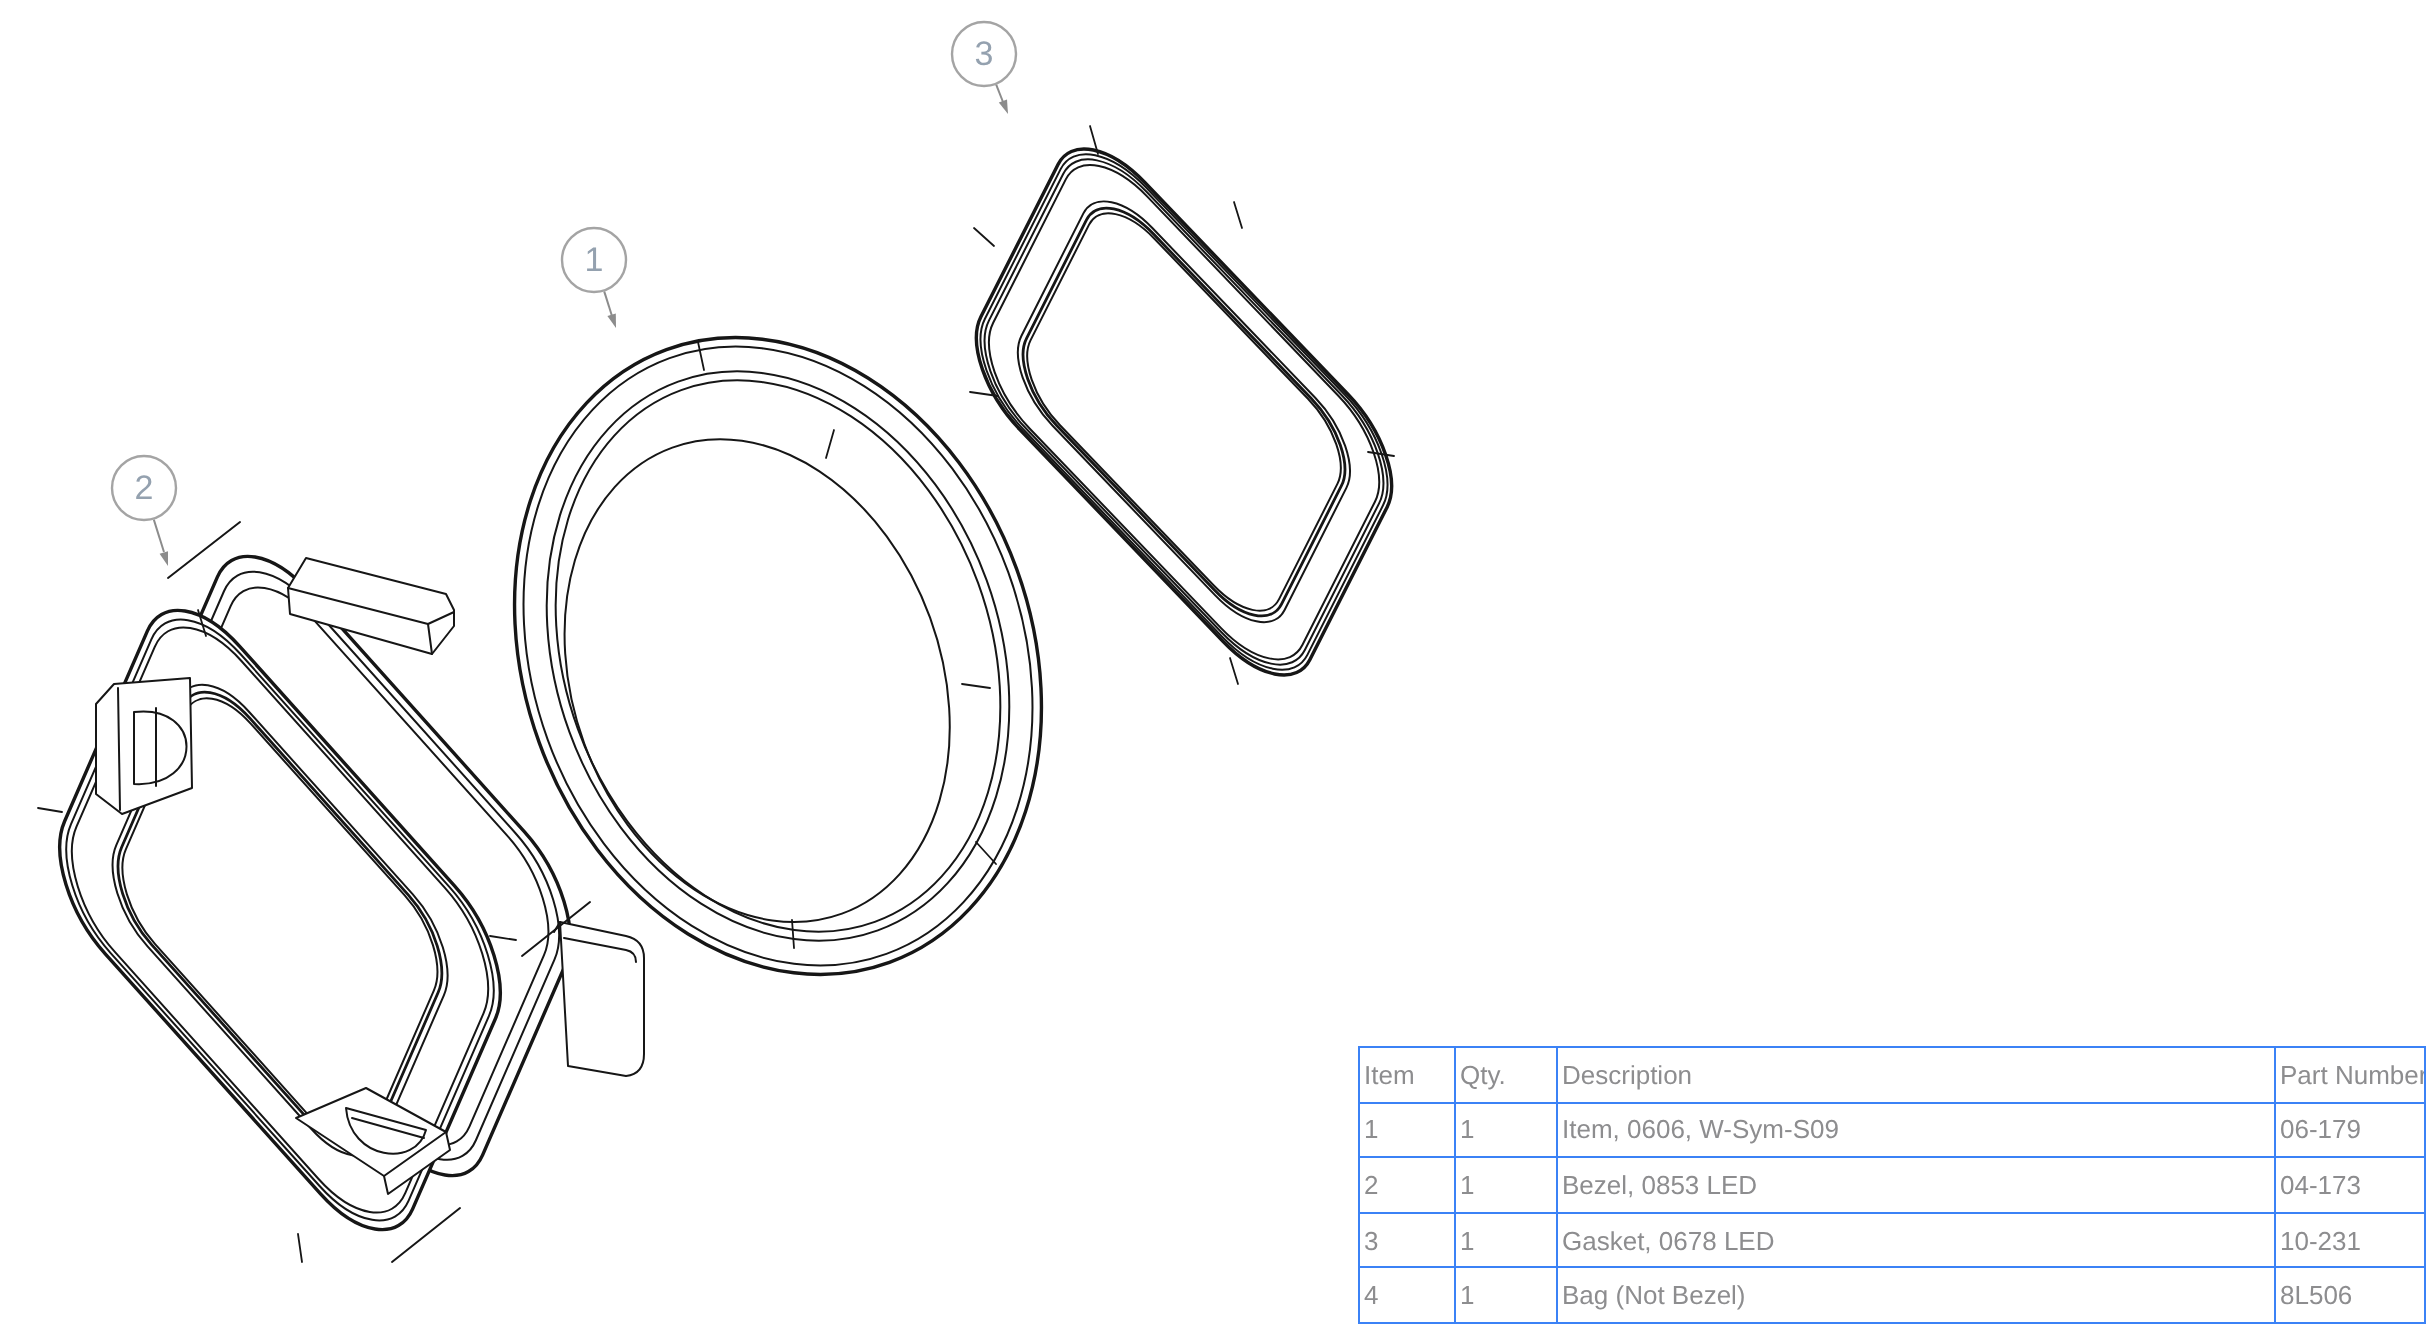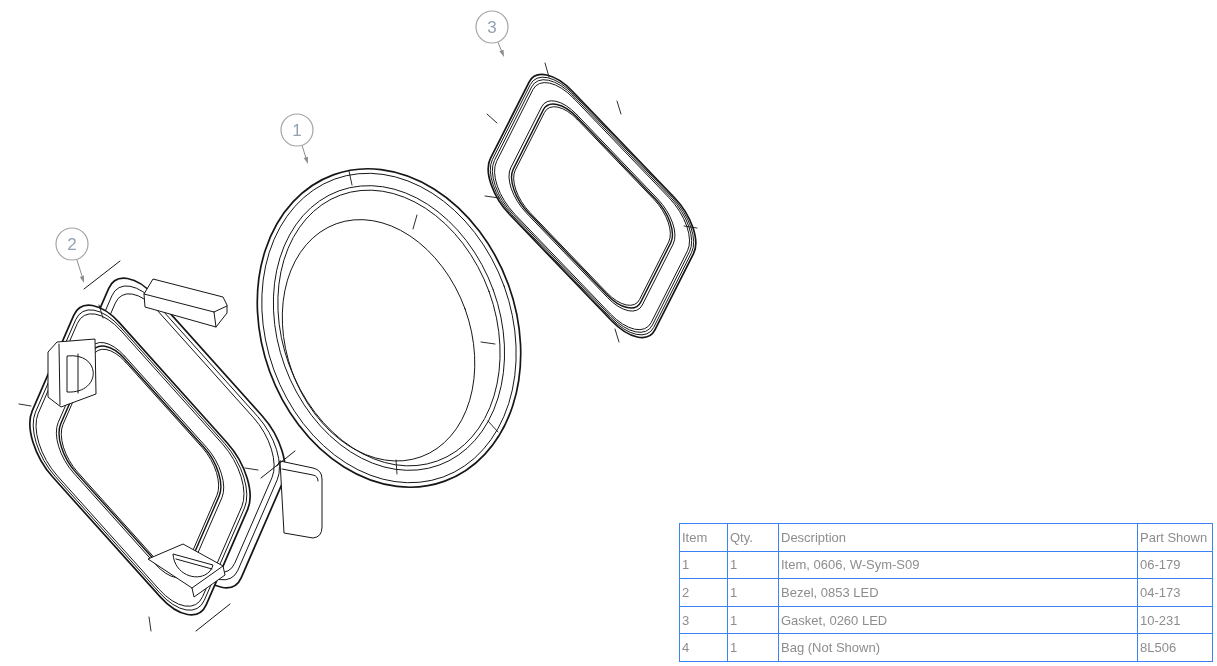--- a/index.html
+++ b/index.html
@@ -158,45 +158,45 @@
         <col style="width:48px">
           <col style="width:51px">
           <col style="width:359px">
           <col style="width:75px">
       </colgroup>
       <thead>
         <tr>
           <th>Item</th>
           <th>Qty.</th>
           <th>Description</th>
-          <th>Part Shown</th>
+          <th>Part Number</th>
         </tr>
       </thead>
       <tbody>
         <tr>
           <td>1</td>
           <td>1</td>
           <td>Item, 0606, W-Sym-S09</td>
           <td>06-179</td>
         </tr>
         <tr>
           <td>2</td>
           <td>1</td>
           <td>Bezel, 0853 LED</td>
           <td>04-173</td>
         </tr>
         <tr>
           <td>3</td>
           <td>1</td>
-          <td>Gasket, 0260 LED</td>
+          <td>Gasket, 0678 LED</td>
           <td>10-231</td>
         </tr>
         <tr>
           <td>4</td>
           <td>1</td>
-          <td>Bag (Not Shown)</td>
+          <td>Bag (Not Bezel)</td>
           <td>8L506</td>
         </tr>
       </tbody>
     </table>
   </div>
 
 </div>
 
 </body></html>

